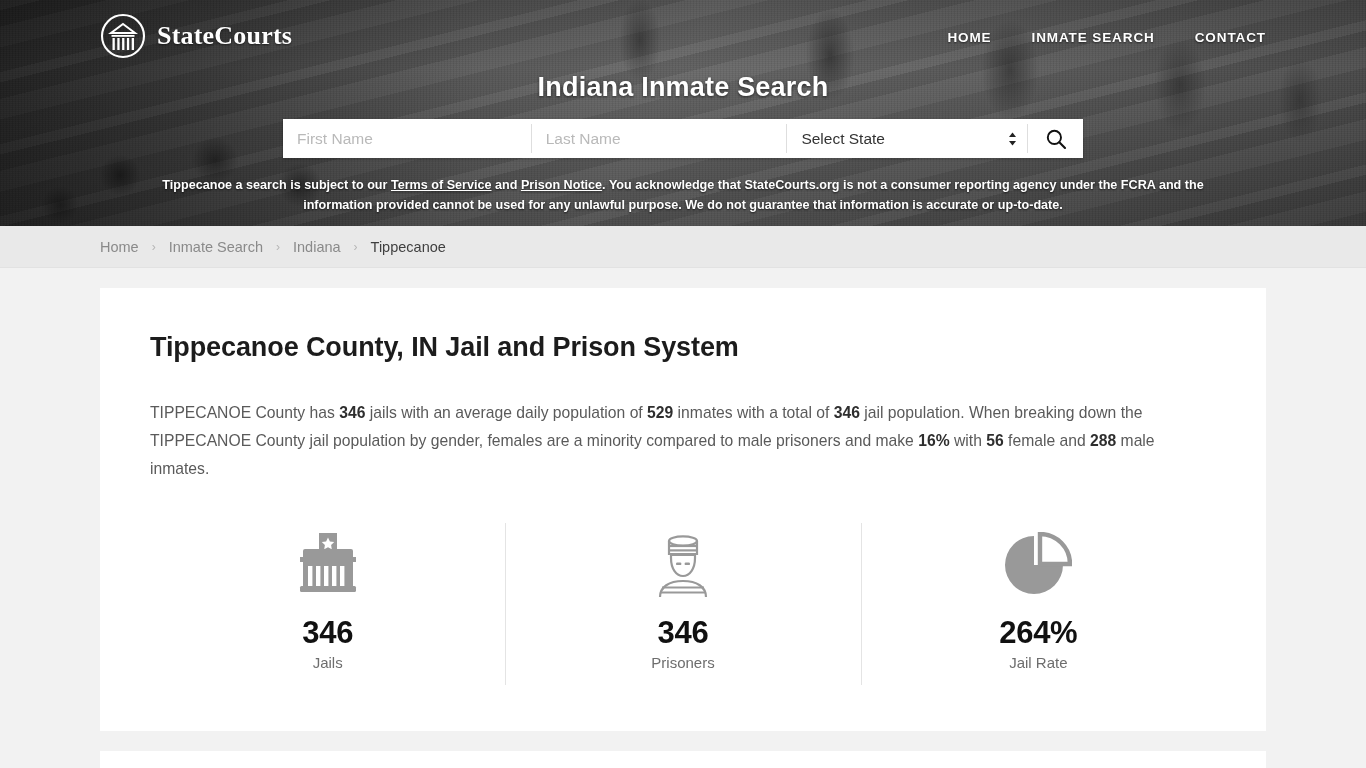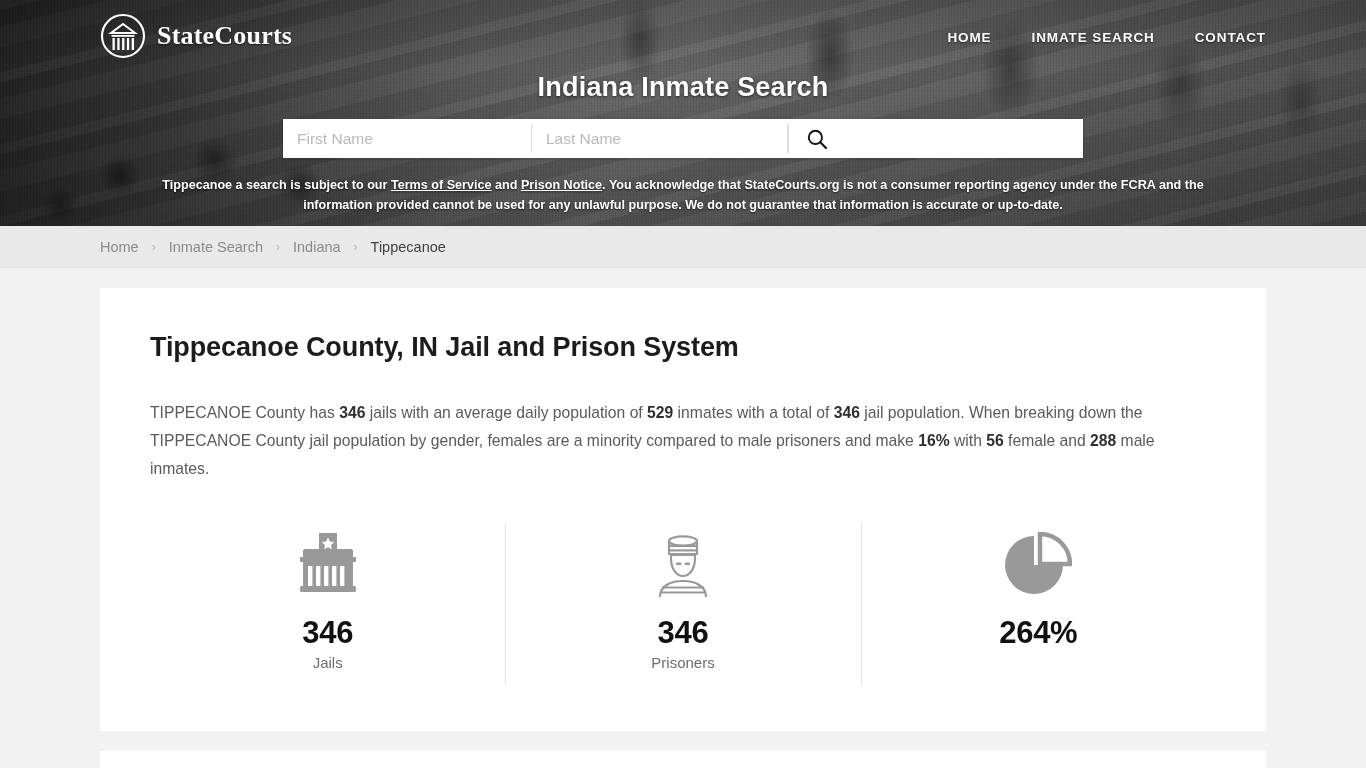--- a/index.html
+++ b/index.html
@@ -335,20 +335,29 @@
       <a href="#">CONTACT</a>
     </nav>
 
     <h2 class="hero-title">Indiana Inmate Search</h2>
 
     <form class="searchbar">
       <input class="sb-field sb-first" type="text" placeholder="First Name" style="">
       <div class="sb-sep"></div>
       <input class="sb-field sb-last" type="text" placeholder="Last Name" style="">
       <div class="sb-sep"></div>
+      <div class="sb-select-wrap">
+        <select class="sb-select">
+          <option>Select State</option>
+        </select>
+        <svg class="sb-stepper" width="9" height="15" viewBox="0 0 9 15">
+          <path d="M4.5 1 L8 5.4 L1 5.4 Z" fill="#222222"></path>
+          <path d="M4.5 14 L8 9.6 L1 9.6 Z" fill="#222222"></path>
+        </svg>
+      </div>
       <div class="sb-sep"></div>
       <button type="button" class="sb-search-btn">
         <svg width="22" height="22" viewBox="0 0 22 22">
           <circle cx="9.4" cy="9.4" r="6.6" fill="none" stroke="#111111" stroke-width="1.9"></circle>
           <line x1="14.3" y1="14.3" x2="20" y2="20" stroke="#111111" stroke-width="2.1" stroke-linecap="round"></line>
         </svg>
       </button>
     </form>
 
     <p class="disclaimer">
@@ -426,20 +435,21 @@
       </div>
 
       <div class="stat">
         <div class="stat-icon">
           <svg width="68" height="66" viewBox="0 0 68 66">
             <path d="M30 4 A29 29 0 1 0 59 33 L30 33 Z" fill="#999999"></path>
             <path d="M36 2 A30 30 0 0 1 66 32 L36 32 Z" fill="none" stroke="#999999" stroke-width="4.4"></path>
           </svg>
         </div>
         <div class="stat-value">264%</div>
+        <div class="stat-label">Jail Rate</div>
       </div>
 
     </div>
   </section>
 
   <section class="card"></section>
 
 </main>
 
 </body></html>

